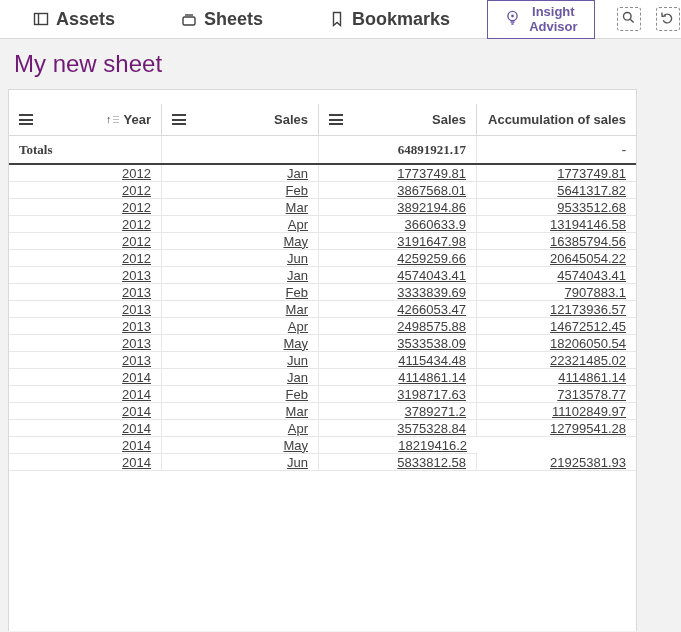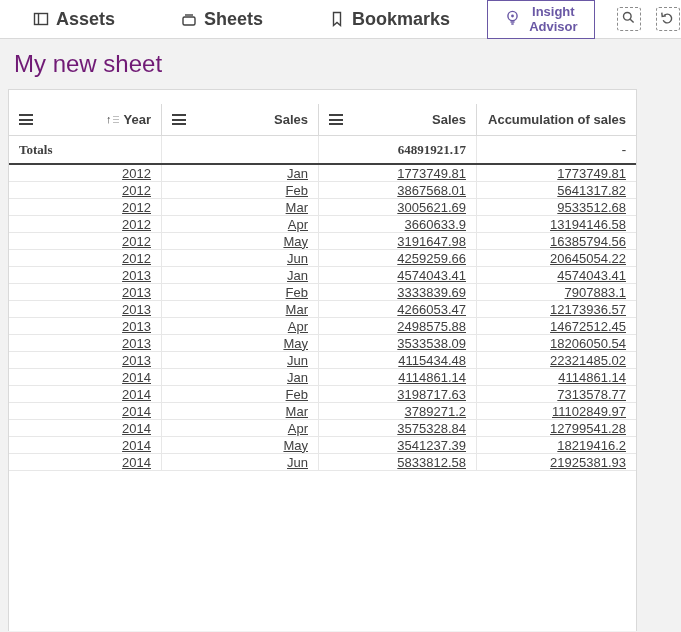--- a/index.html
+++ b/index.html
@@ -251,21 +251,21 @@
         </div>
         <div class="grid-row tr">
           <div class="td">2012</div>
           <div class="td">Feb</div>
           <div class="td">3867568.01</div>
           <div class="td">5641317.82</div>
         </div>
         <div class="grid-row tr">
           <div class="td">2012</div>
           <div class="td">Mar</div>
-          <div class="td">3005621.69</div>
+          <div class="td">3892194.86</div>
           <div class="td">9533512.68</div>
         </div>
         <div class="grid-row tr">
           <div class="td">2012</div>
           <div class="td">Apr</div>
           <div class="td">3660633.9</div>
           <div class="td">13194146.58</div>
         </div>
         <div class="grid-row tr">
           <div class="td">2012</div>
@@ -335,21 +335,20 @@
         </div>
         <div class="grid-row tr">
           <div class="td">2014</div>
           <div class="td">Apr</div>
           <div class="td">3575328.84</div>
           <div class="td">12799541.28</div>
         </div>
         <div class="grid-row tr">
           <div class="td">2014</div>
           <div class="td">May</div>
-          <div class="td">3541237.39</div>
           <div class="td">18219416.2</div>
         </div>
         <div class="grid-row tr">
           <div class="td">2014</div>
           <div class="td">Jun</div>
           <div class="td">5833812.58</div>
           <div class="td">21925381.93</div>
         </div>
       </div>
   </div>

